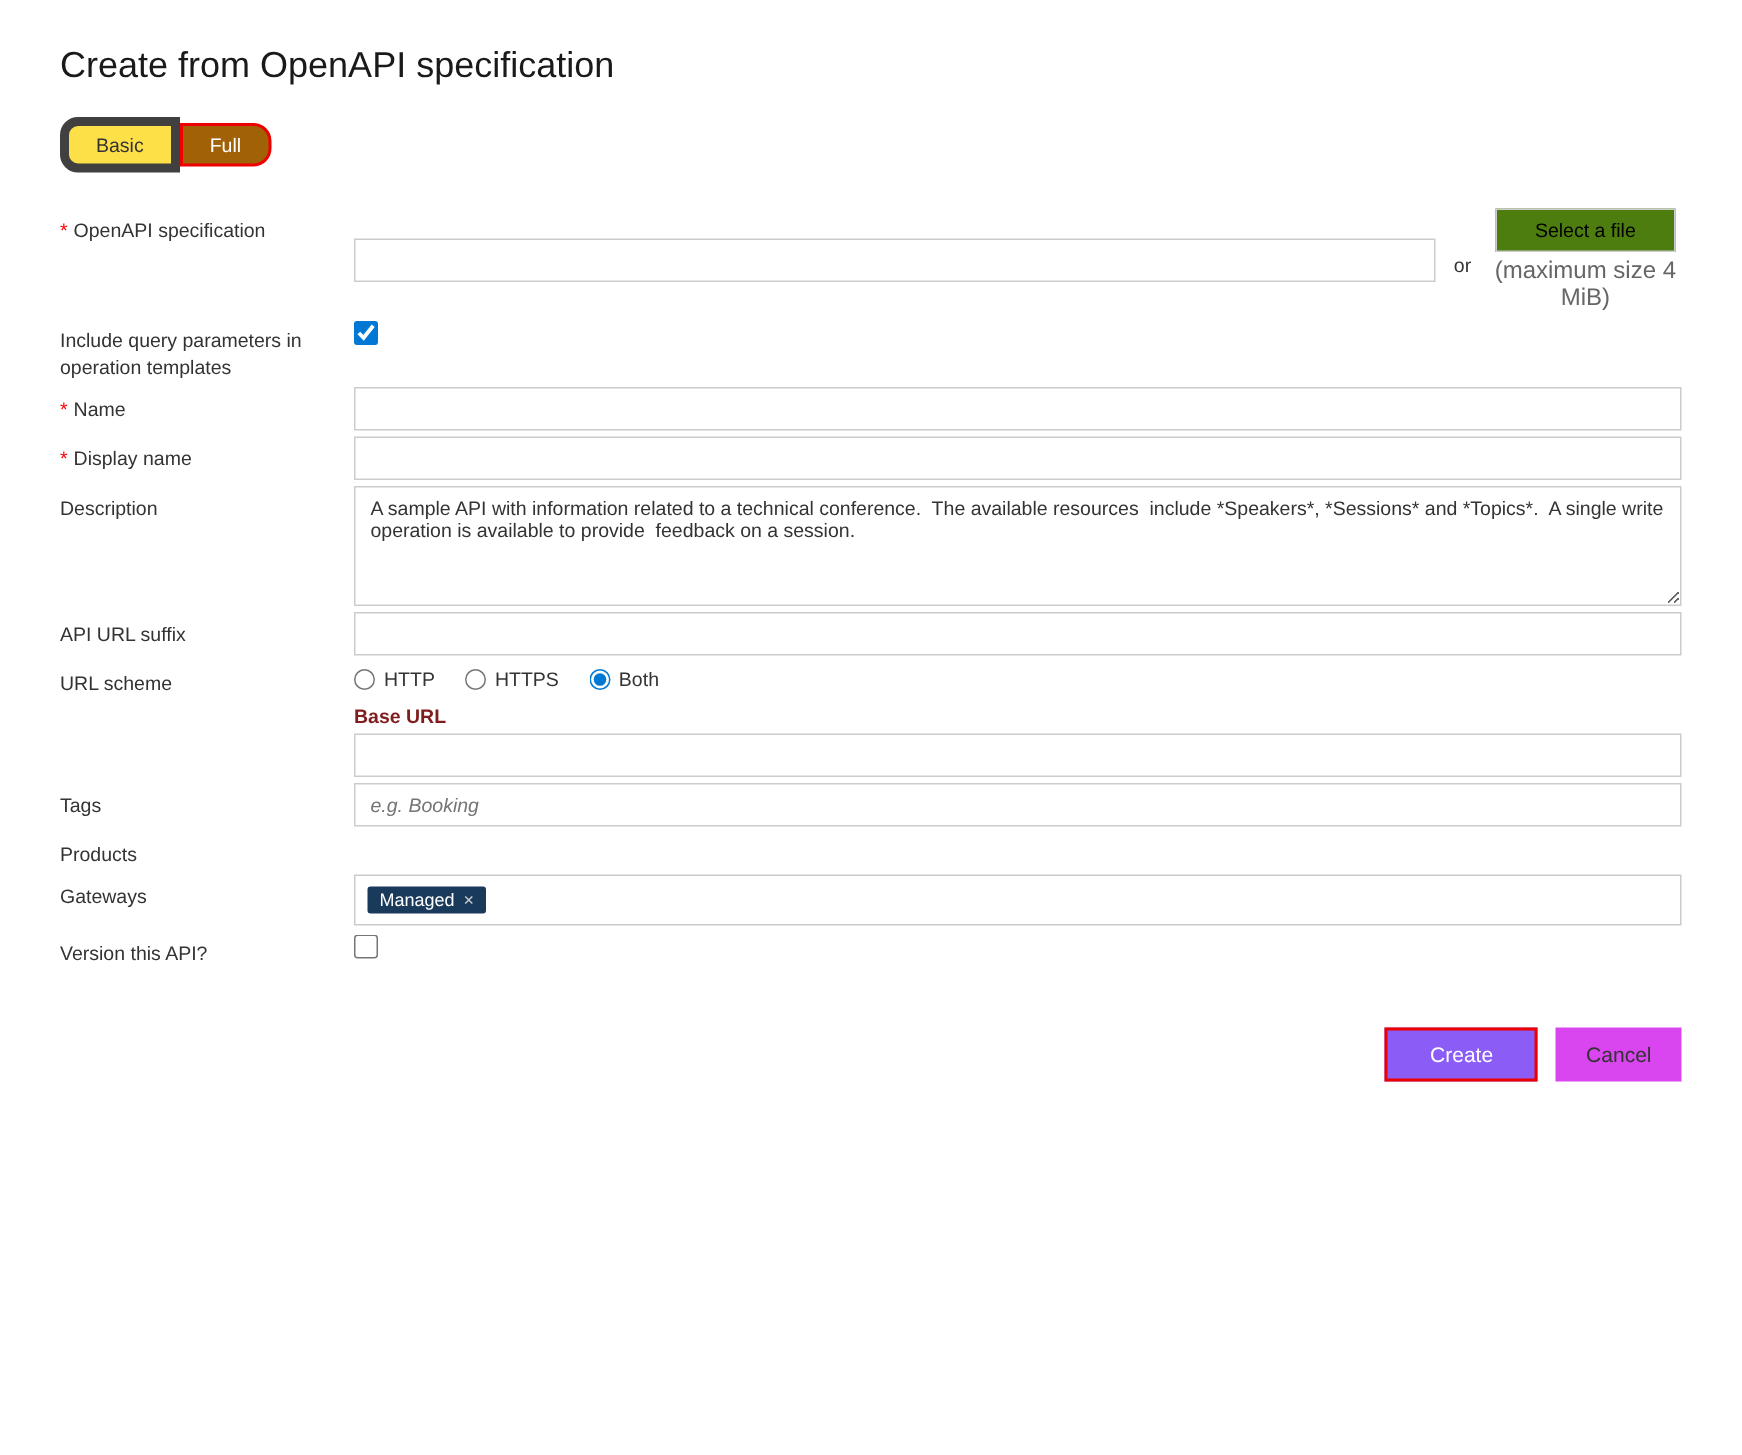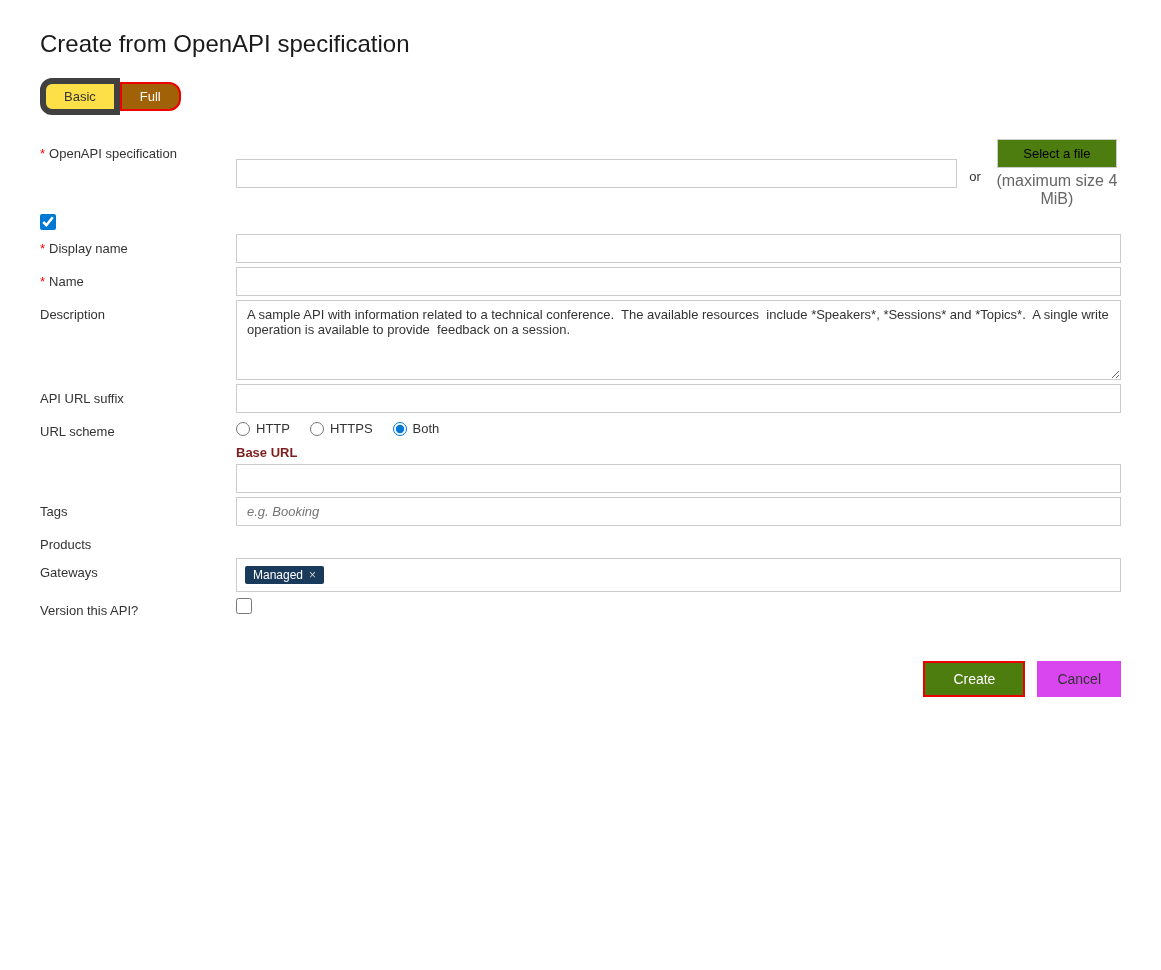--- a/index.html
+++ b/index.html
@@ -192,21 +192,21 @@
     }
     .footer-row {
       display: flex;
       justify-content: flex-end;
       gap: 12px;
       margin-top: 40px;
       padding-right: 0;
     }
     .btn-create {
       padding: 8px 28px;
-      background: #4d7c0f;
+      background: #8b5cf6;
       color: #fff;
       border: 2px solid #e00;
       font-size: 14px;
       cursor: pointer;
       min-width: 100px;
     }
     .btn-cancel {
       padding: 8px 20px;
       background: #d946ef;
       color: #333;
@@ -241,37 +241,38 @@
       <input type="text" class="openapi-input" style="">
       <span class="or-label">or</span>
       <div class="file-btn-wrapper">
         <button class="select-file-btn">Select a file</button>
         <div class="file-max-size">(maximum size 4 MiB)</div>
       </div>
     </div>
   </div>
 
   <div class="form-row">
+    <div class="form-label">Include query parameters in operation templates</div>
     <div class="form-control-area">
       <input type="checkbox" class="checkbox-custom" checked="" style="">
+    </div>
+  </div>
+
+  <div class="form-row">
+    <div class="form-label">
+      <span class="required-star">*</span><span>Name</span>
+    </div>
+    <div class="form-control-area">
+      <input type="text" style="">
     </div>
   </div>
 
   <div class="form-row">
     <div class="form-label">
       <span class="required-star">*</span><span>Display name</span>
-    </div>
-    <div class="form-control-area">
-      <input type="text" style="">
-    </div>
-  </div>
-
-  <div class="form-row">
-    <div class="form-label">
-      <span class="required-star">*</span><span>Name</span>
     </div>
     <div class="form-control-area">
       <input type="text" style="">
     </div>
   </div>
 
   <div class="form-row">
     <div class="form-label">Description</div>
     <div class="form-control-area">
       <textarea style="">A sample API with information related to a technical conference.  The available resources  include *Speakers*, *Sessions* and *Topics*.  A single write operation is available to provide  feedback on a session.</textarea>

